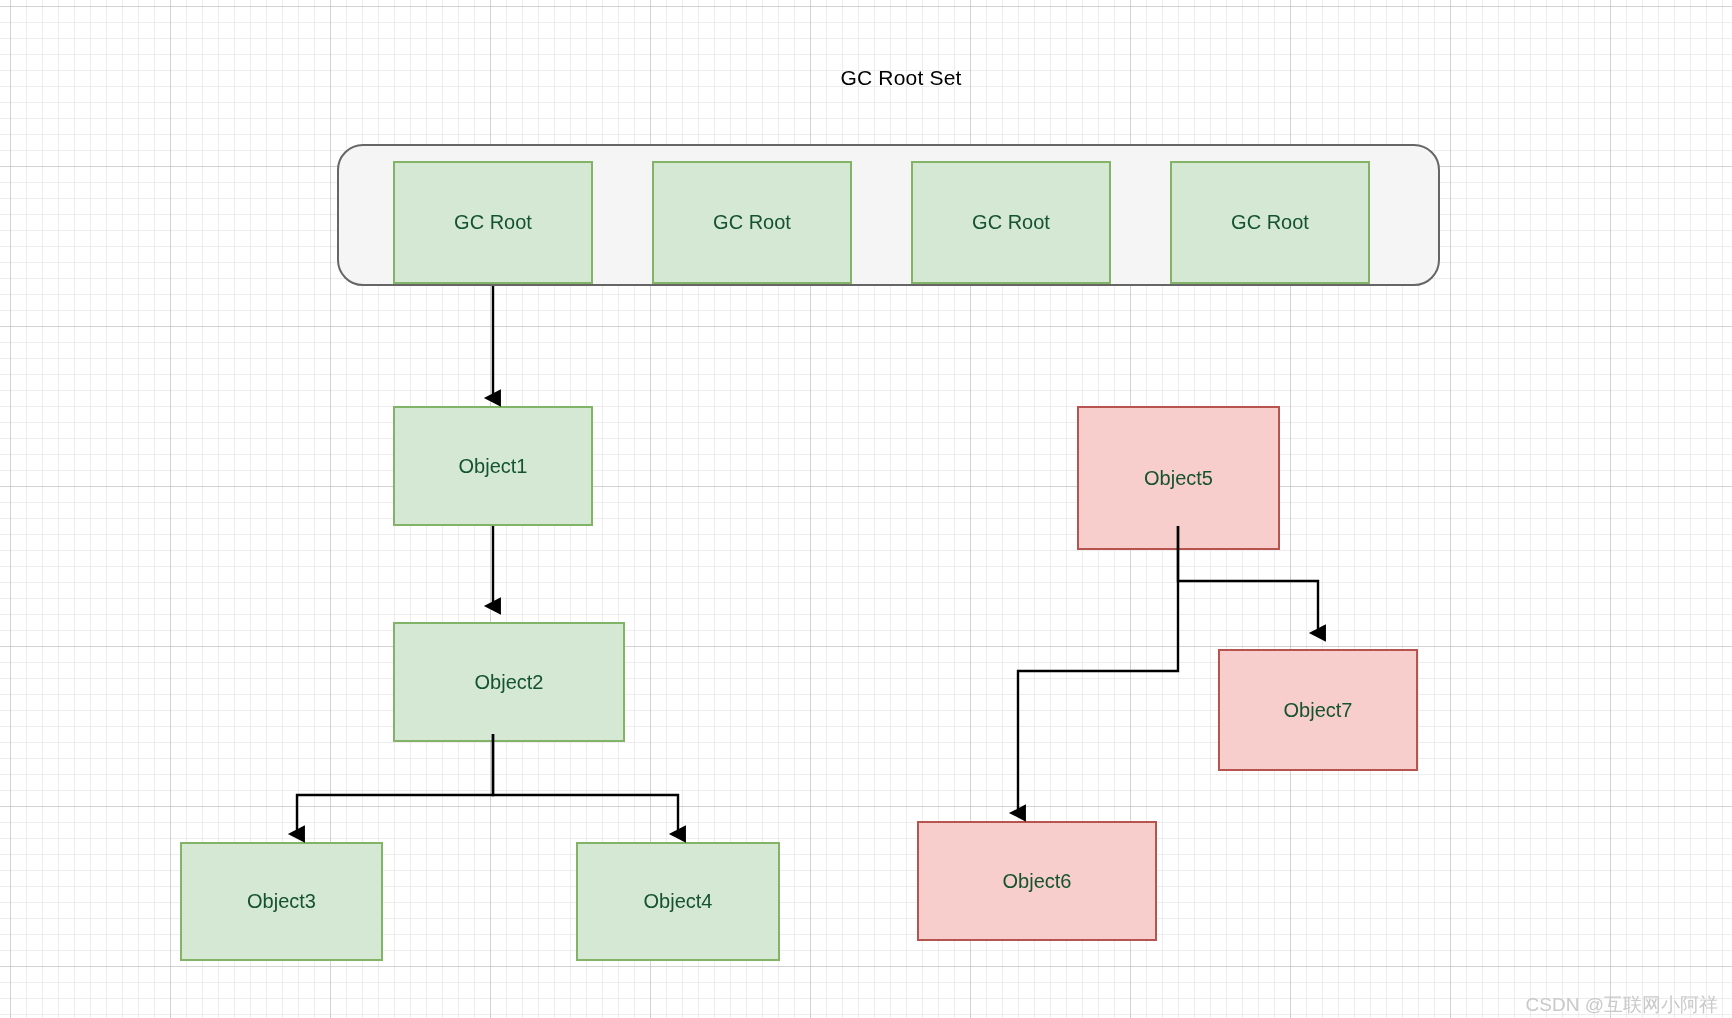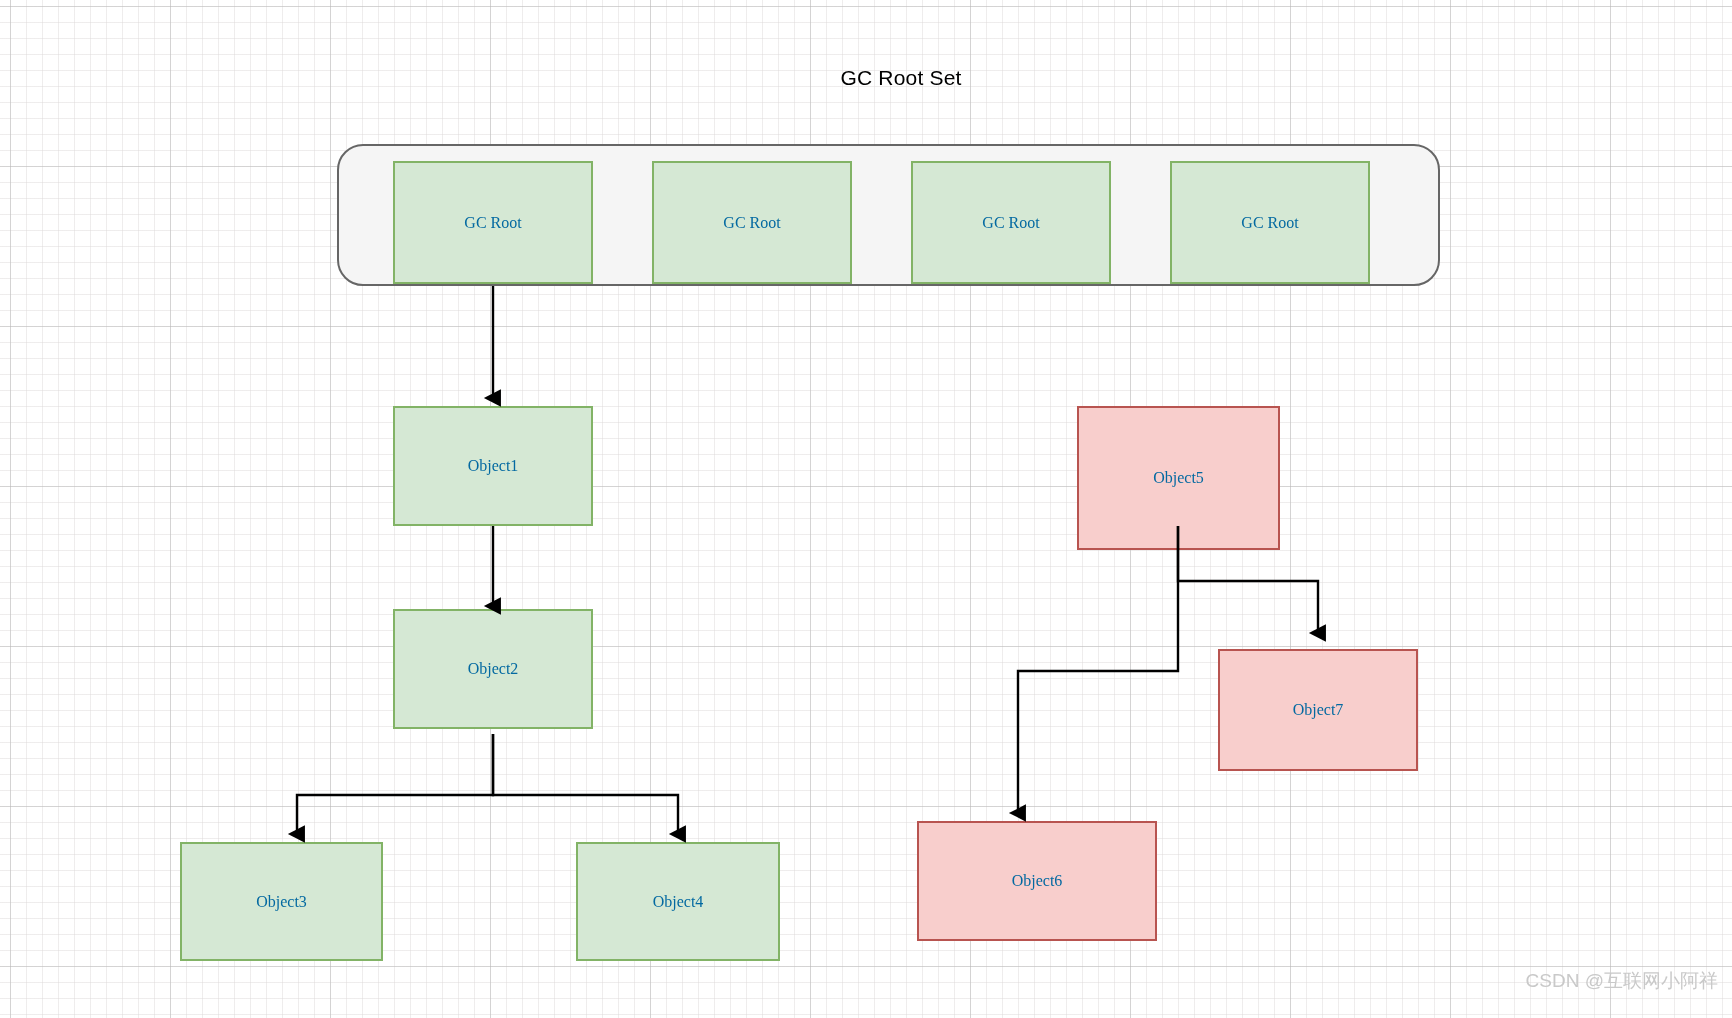--- a/index.html
+++ b/index.html
@@ -54,24 +54,23 @@
     box-sizing: border-box;
   }
 
   
   .node {
     position: absolute;
     box-sizing: border-box;
     display: flex;
     align-items: center;
     justify-content: center;
-    font-size: 16px;
-    color: #0369a1;
+    font-size: 20px;
+    color: #14532d;
     white-space: nowrap;
-    font-family: Liberation Serif, serif;
   }
   .node.green {
     background: #d5e8d4;
     border: 2px solid #82b366;
   }
   .node.red {
     background: #f8cecc;
     border: 2px solid #b85450;
   }
 
@@ -82,21 +81,21 @@
     top: 0;
     width: 1732px;
     height: 1018px;
     pointer-events: none;
   }
 
   
   .watermark {
     position: absolute;
     right: 14px;
-    bottom: 24px;
+    bottom: 0;
     font-size: 19px;
     color: #c9c9c9;
     white-space: nowrap;
   }
 </style>
 </head>
 <body>
 
 <div id="canvas">
 
@@ -114,21 +113,21 @@
     <span>GC Root</span>
   </div>
   <div class="node green" style="left:1170px; top:161px; width:200px; height:123px;">
     <span>GC Root</span>
   </div>
 
   <div class="node green" style="left:393px; top:406px; width:200px; height:120px;">
     <span>Object1</span>
   </div>
 
-  <div class="node green" style="left:393px; top:609px; width:200px; height:120px;">
+  <div class="node green" style="left:393px; top:622px; width:232px; height:120px;">
     <span>Object2</span>
   </div>
 
   <div class="node green" style="left:180px; top:842px; width:203px; height:119px;">
     <span>Object3</span>
   </div>
 
   <div class="node green" style="left:576px; top:842px; width:204px; height:119px;align-items:center;">
     <span>Object4</span>
   </div>

